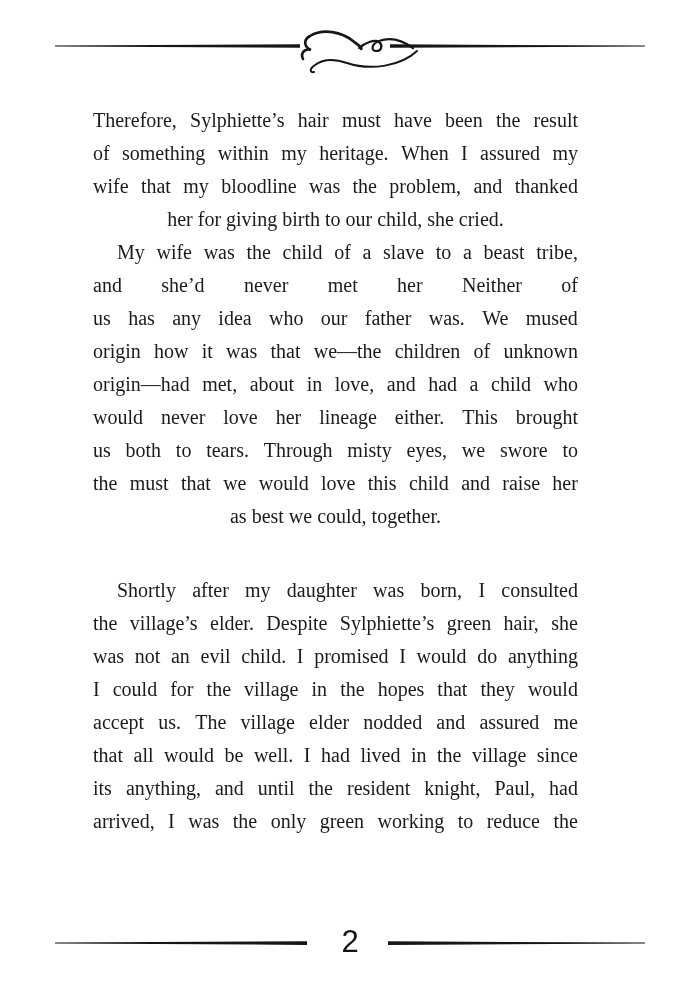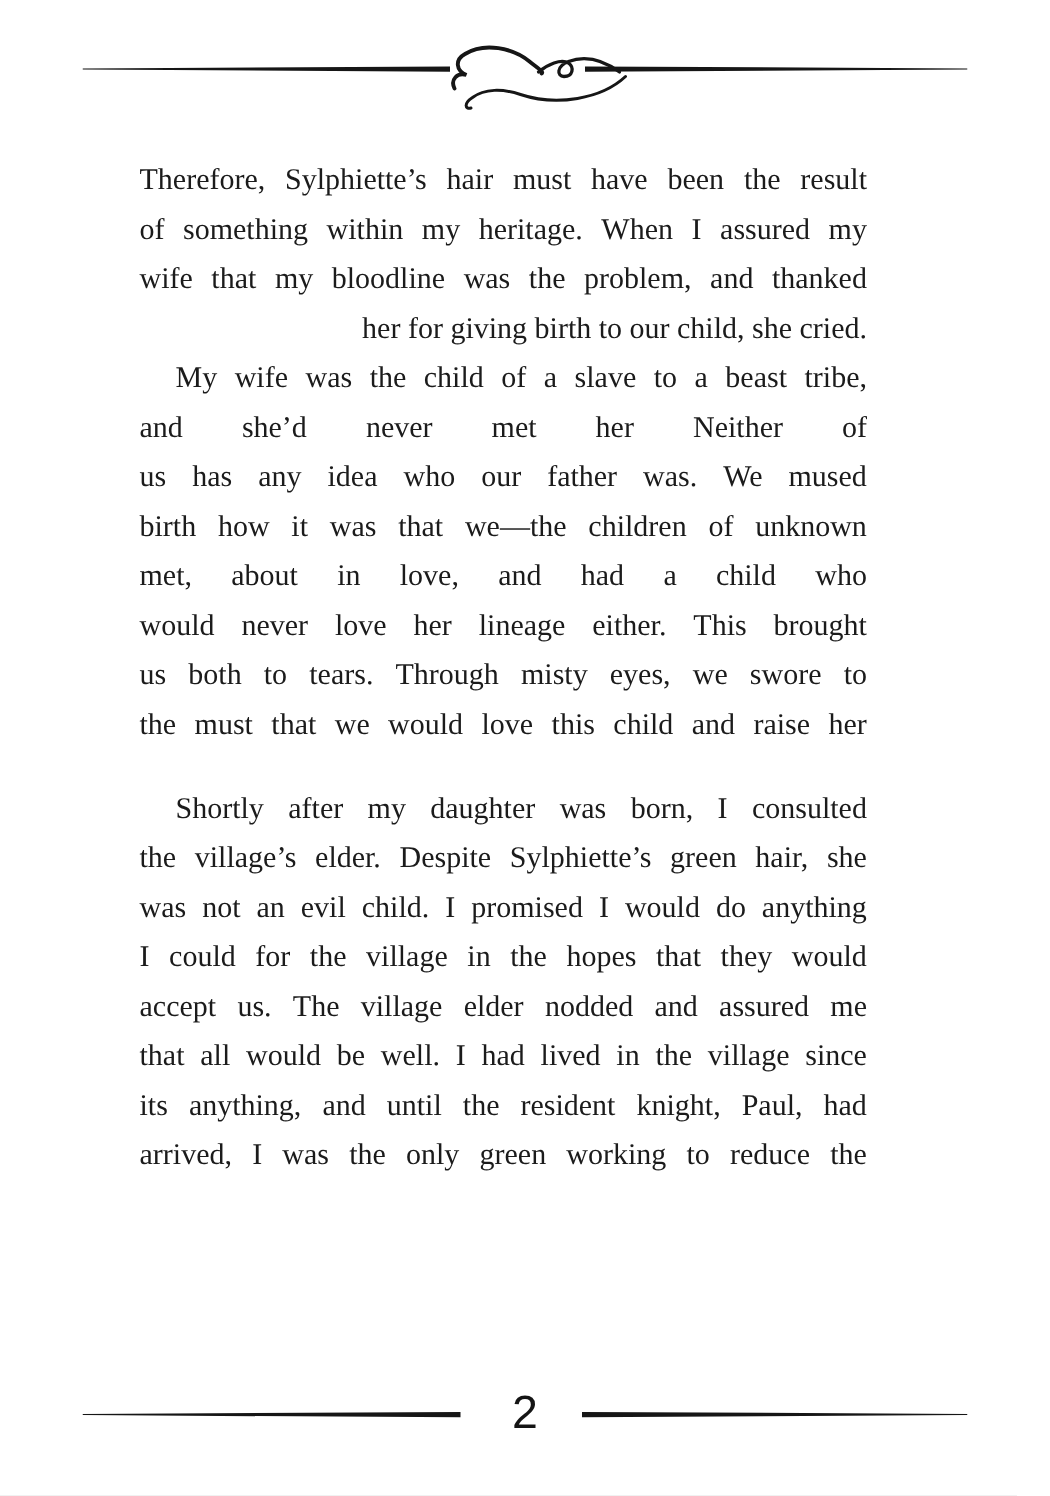--- a/index.html
+++ b/index.html
@@ -44,36 +44,36 @@
     color: #141414;
   }
   
   .page-body {
     position: absolute;
     left: 93px;
     top: 104px;
     width: 485px;
   }
   .para { margin: 0; }
-  .para.scene-break { margin-top: 23px; }
+  .para.scene-break { margin-top: 41px; }
   .tline {
     display: flex;
     justify-content: space-between;
     flex-wrap: nowrap;
     line-height: 33px;
     font-size: 20px;
     box-sizing: border-box;
     width: 100%;
     font-family: Liberation Serif, serif;
   }
   .tline span { white-space: pre; }
   .tline.indent { padding-left: 24px; }
   .tline.last {
     display: block;
-    text-align: right;
+    text-align: center;
   }
 </style>
 </head>
 <body>
 
 <div class="page">
 
   <svg class="header-ornament" viewBox="0 0 590 52" xmlns="http://www.w3.org/2000/svg" aria-hidden="true">
     <g fill="#161616" stroke="none">
       <polygon points="0,17.6 245,16.3 245,19.8 0,18.4"></polygon>
@@ -154,31 +154,32 @@
           <span>any</span>
           <span>idea</span>
           <span>who</span>
           <span>our</span>
           <span>father</span>
           <span>was.</span>
           <span>We</span>
           <span>mused</span>
         </div>
         <div class="tline">
-          <span>birth</span>
+          <span>origin</span>
           <span>how</span>
           <span>it</span>
           <span>was</span>
           <span>that</span>
           <span>we—the</span>
           <span>children</span>
           <span>of</span>
           <span>unknown</span>
         </div>
         <div class="tline">
+          <span>origin—had</span>
           <span>met,</span>
           <span>about</span>
           <span>in</span>
           <span>love,</span>
           <span>and</span>
           <span>had</span>
           <span>a</span>
           <span>child</span>
           <span>who</span>
         </div>
@@ -210,20 +211,21 @@
           <span>that</span>
           <span>we</span>
           <span>would</span>
           <span>love</span>
           <span>this</span>
           <span>child</span>
           <span>and</span>
           <span>raise</span>
           <span>her</span>
         </div>
+        <div class="tline last">as best we could, together.</div>
       </div>
       <div class="para scene-break">
         <div class="tline indent">
           <span>Shortly</span>
           <span>after</span>
           <span>my</span>
           <span>daughter</span>
           <span>was</span>
           <span>born,</span>
           <span>I</span>

